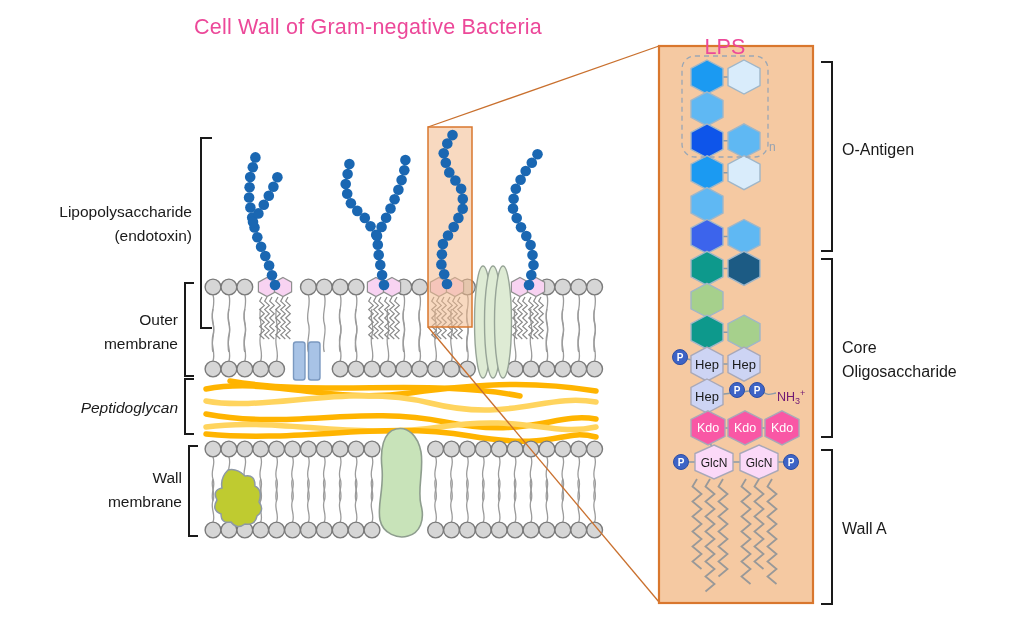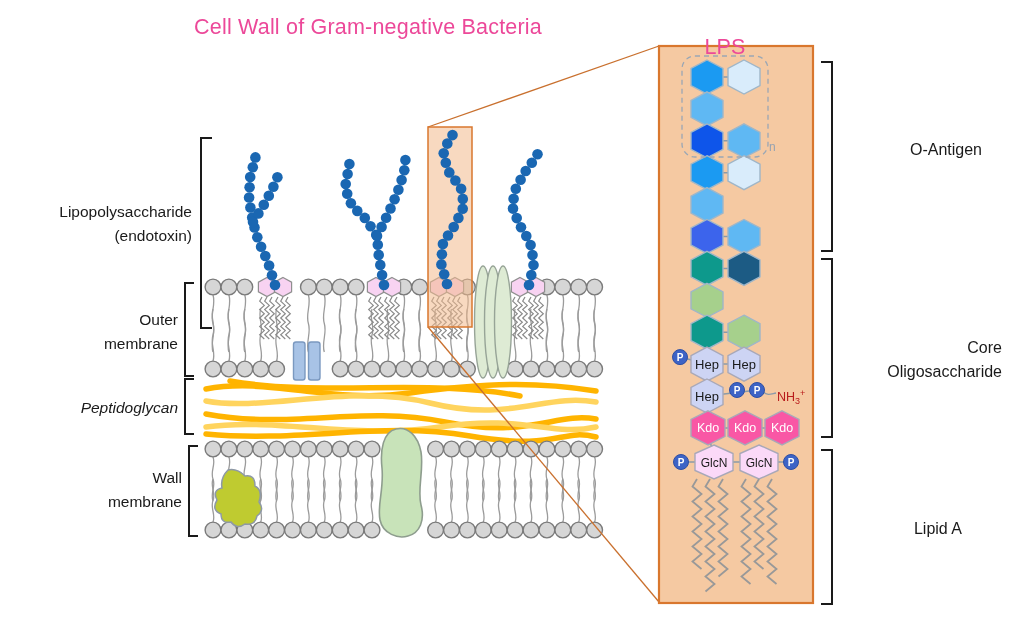--- a/index.html
+++ b/index.html
@@ -2,22 +2,22 @@
 <html><head>
 <meta charset="utf-8">
 <style>
   html,body{margin:0;padding:0;background:#fff;}
   .stage{position:relative;width:1024px;height:620px;background:#ffffff;
          font-family:"Liberation Sans",sans-serif;overflow:hidden;}
   svg{position:absolute;left:0;top:0;}
   .txt{position:absolute;color:#1a1a1a;}
   .title{font-size:21.5px;color:#ec4899;text-align:center;letter-spacing:.2px;}
   .side-label{font-size:15.5px;line-height:24px;text-align:right;}
-  .right-label{font-size:16px;line-height:24px;text-align:right;}
-  .nh3{font-size:12.5px;color:#b91c1c;}
+  .right-label{font-size:16px;line-height:24px;text-align:left;}
+  .nh3{font-size:12.5px;color:#701a75;}
   .nh3 .sb{font-size:9px;vertical-align:-3px;}
   .nh3 .sp{font-size:9px;vertical-align:5px;}
   .repeat-n{font-size:12px;color:#95a2b1;}
 </style>
 </head>
 <body>
 
 <div class="stage">
 
   <svg id="diagram" width="1024" height="620" viewBox="0 0 1024 620">
@@ -412,17 +412,17 @@
   <div class="txt side-label" style="right:842px;top:466px;width:160px;">
     <div>Wall</div>
     <div>membrane</div>
   </div>
 
   <div class="txt right-label" style="left:842px;top:138px;width:140px;">O-Antigen</div>
   <div class="txt right-label" style="left:842px;top:336px;width:160px;">
     <div>Core</div>
     <div>Oligosaccharide</div>
   </div>
-  <div class="txt right-label" style="left:842px;top:517px;width:120px;">Lipid A</div>
+  <div class="txt right-label" style="left:842px;top:517px;width:120px;">Wall A</div>
 
   <div class="txt nh3" style="left:777px;top:388px;"><span>NH</span><span class="sb">3</span><span class="sp">+</span></div>
   <div class="txt repeat-n" style="left:769px;top:140px;">n</div>
 </div>
 
 </body></html>

